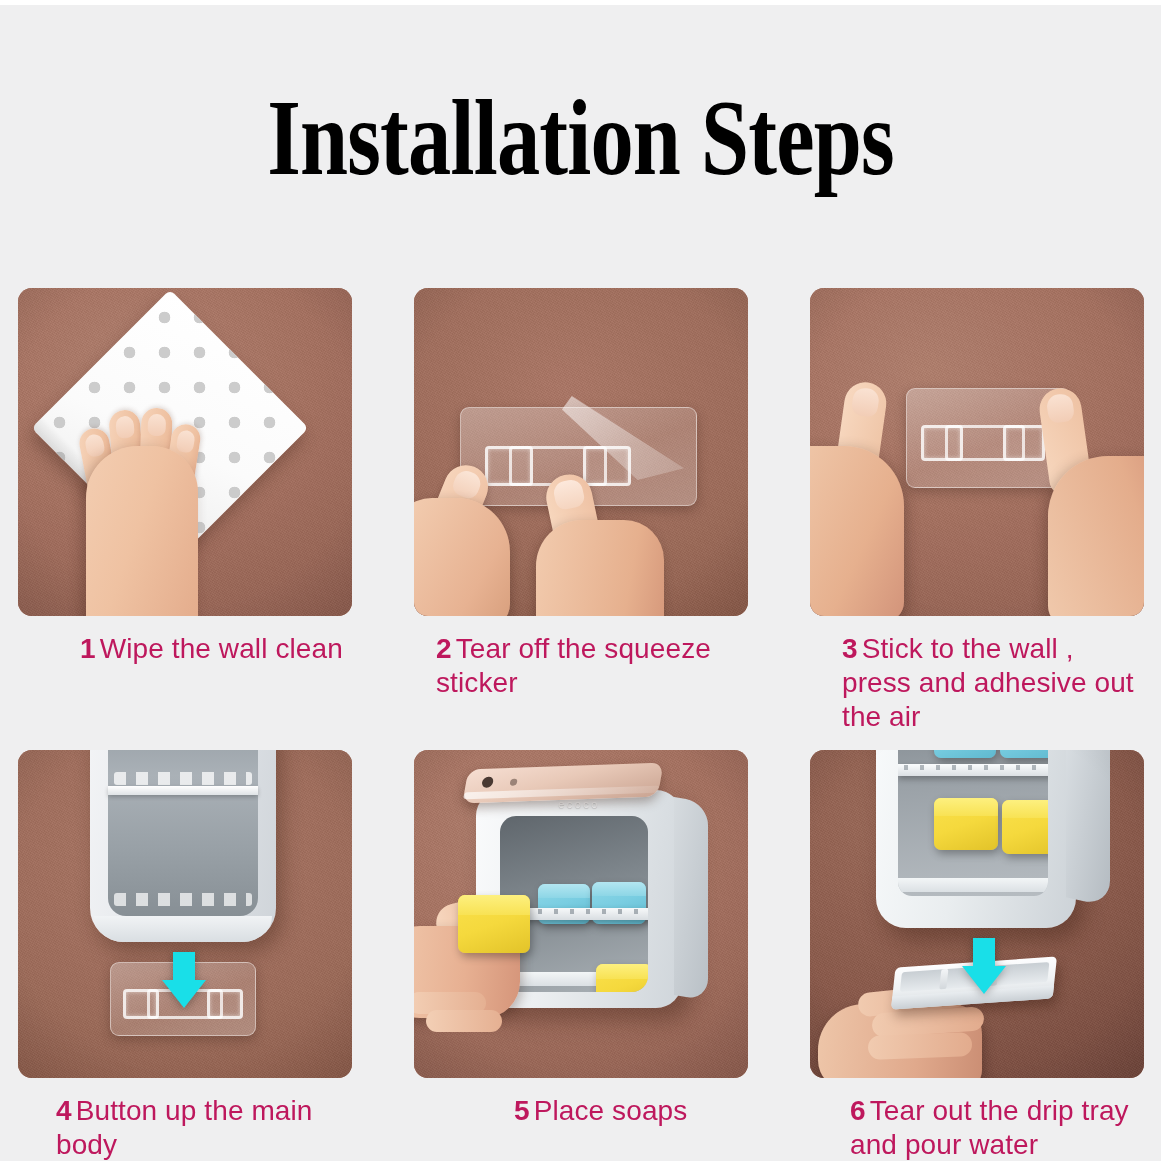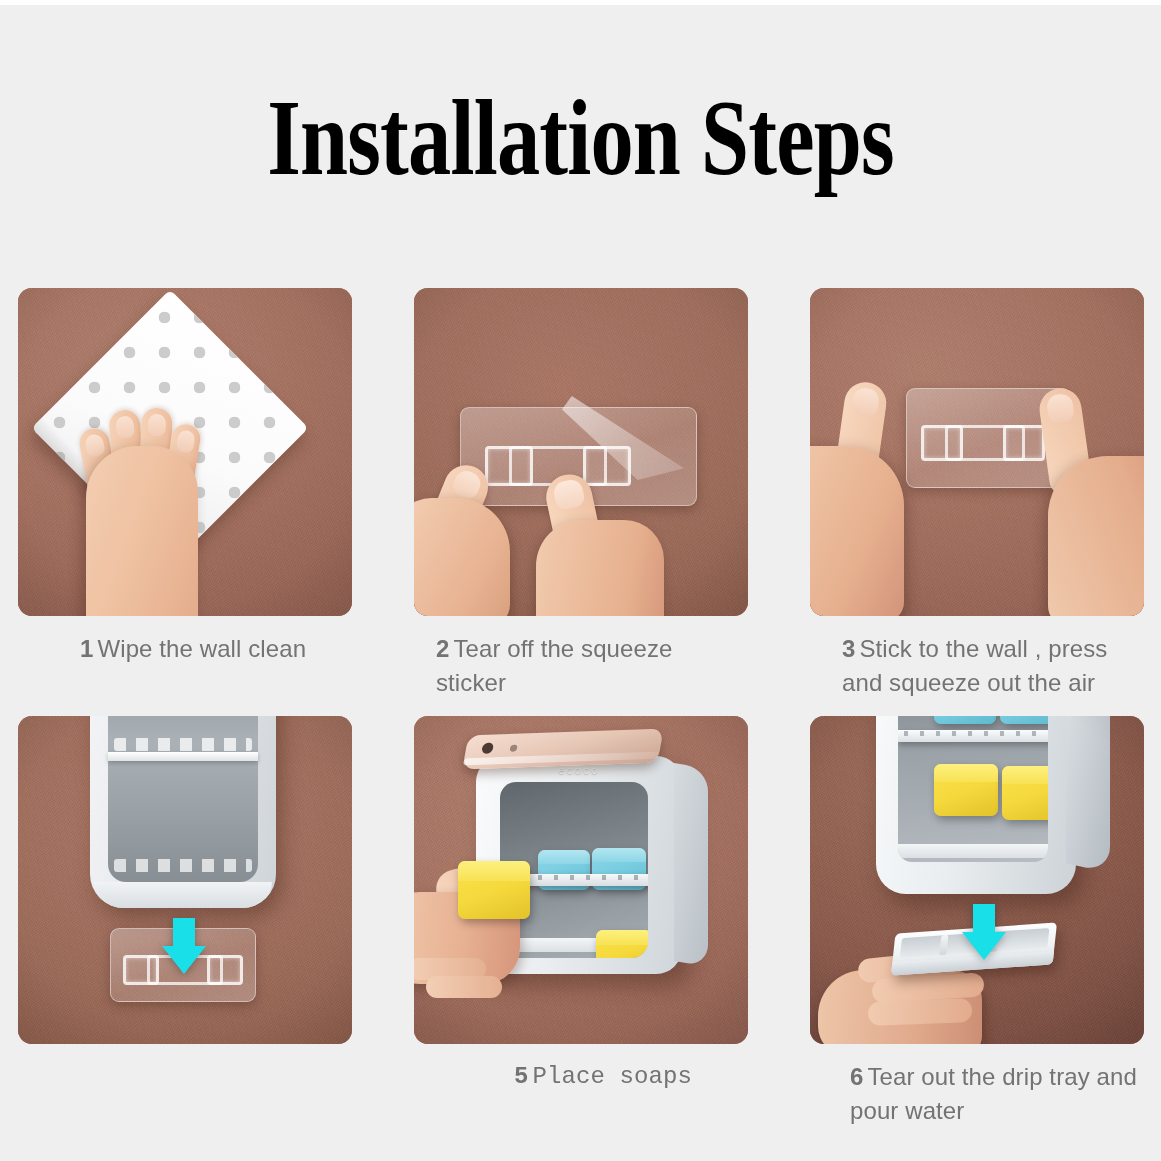--- a/index.html
+++ b/index.html
@@ -93,31 +93,31 @@
     position: absolute; inset: 0;
     background-image:
       repeating-linear-gradient(32deg, rgba(255,255,255,0.035) 0 1px, rgba(0,0,0,0.03) 1px 2px),
       repeating-linear-gradient(118deg, rgba(255,255,255,0.025) 0 1px, rgba(0,0,0,0.025) 1px 2px);
     opacity: .85;
   }
 
   .caption {
     margin-top: 16px;
     font-family: "Liberation Sans", sans-serif;
-    font-size: 24px;
+    font-size: 28px;
     line-height: 34px;
-    color: #737373;
+    color: #be185d;
     letter-spacing: .1px;
   }
   .caption .num { font-weight: 700; margin-right: 4px; }
   .cap-1 { padding-left: 62px; }
   .cap-2 { padding-left: 22px; }
   .cap-3 { padding-left: 32px; }
   .cap-4 { padding-left: 38px; }
-  .cap-5 { padding-left: 100px; font-family: Liberation Mono, monospace; }
+  .cap-5 { padding-left: 100px; }
   .cap-6 { padding-left: 40px; }
 
   
   .cloth {
     position: absolute;
     left: 54px; top: 42px;
     width: 196px; height: 196px;
     background: linear-gradient(160deg, #ffffff 0%, #fbfbfb 55%, #ededed 100%);
     transform: rotate(45deg);
     border-radius: 6px;
@@ -675,21 +675,21 @@
           <div class="thumb">
               <div class="nail"></div>
             </div>
           <div class="idx"></div>
           <div class="palm"></div>
         </div>
 
         <div class="vignette"></div>
       </div>
       <div class="caption cap-3">
-        <span class="num">3</span><span>Stick to the wall , press and squeeze out the air</span>
+        <span class="num">3</span><span>Stick to the wall , press and adhesive out the air</span>
       </div>
     </div>
 
     <div class="step">
       <div class="photo">
         <div class="wall mid">
             <div class="grain"></div>
           </div>
 
         <div class="box4">
@@ -705,20 +705,23 @@
             <div class="head"></div>
         </div>
 
         <div class="sticker p4-sticker">
           <div class="bar mid"></div>
           <div class="slot a"></div>
           <div class="slot b"></div>
         </div>
 
         <div class="vignette"></div>
+      </div>
+      <div class="caption cap-4">
+        <span class="num">4</span><span>Button up the main body</span>
       </div>
     </div>
 
     <div class="step">
       <div class="photo">
         <div class="wall">
             <div class="grain"></div>
           </div>
 
         <div class="phone5">

